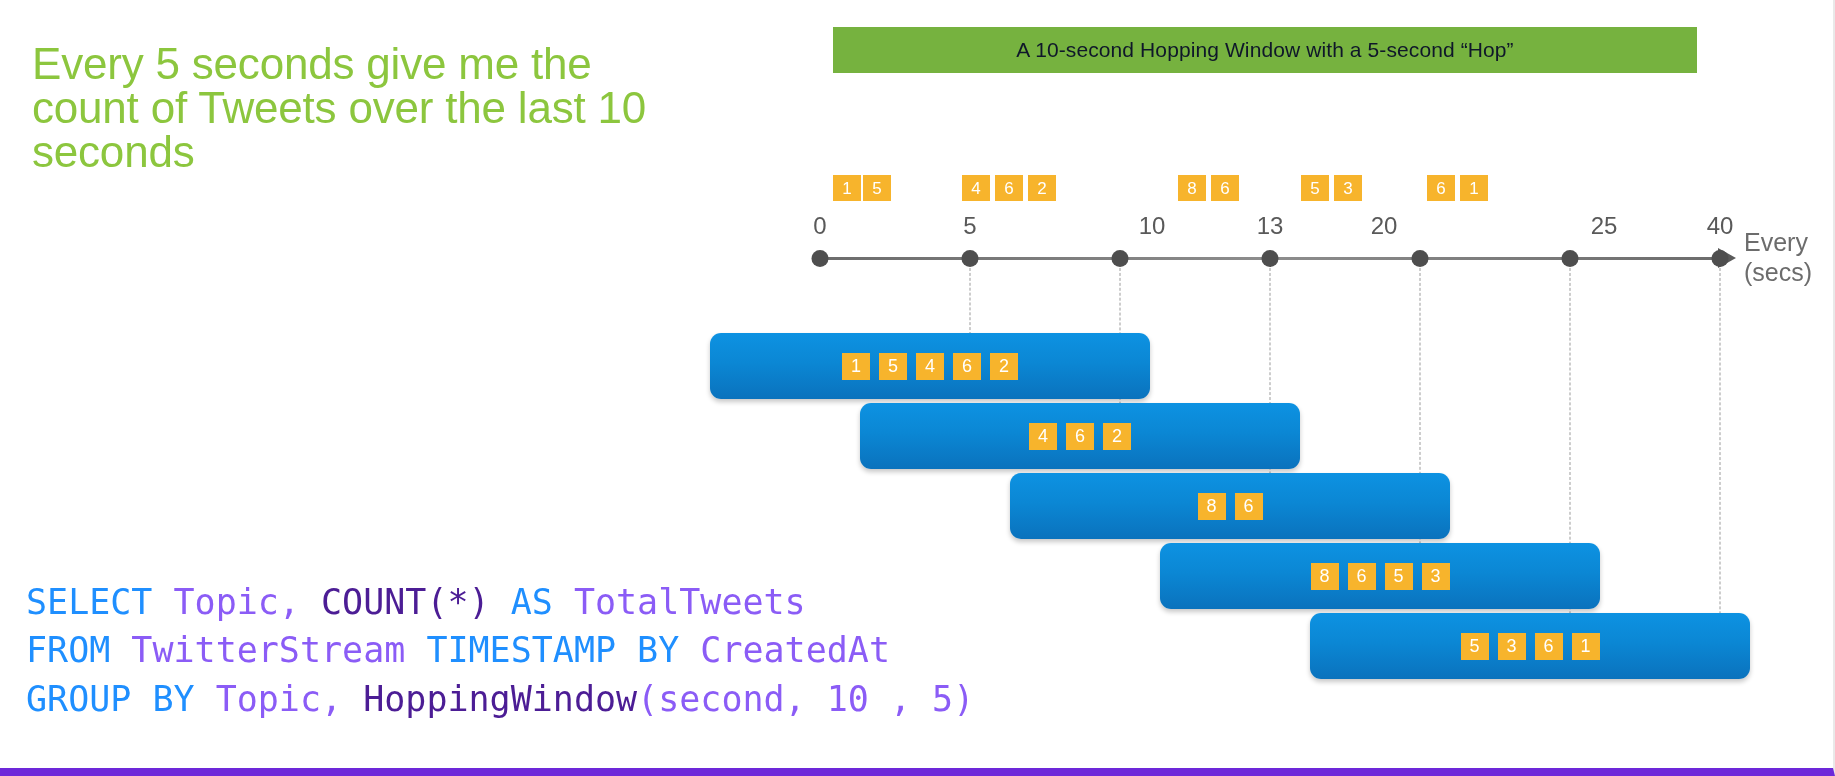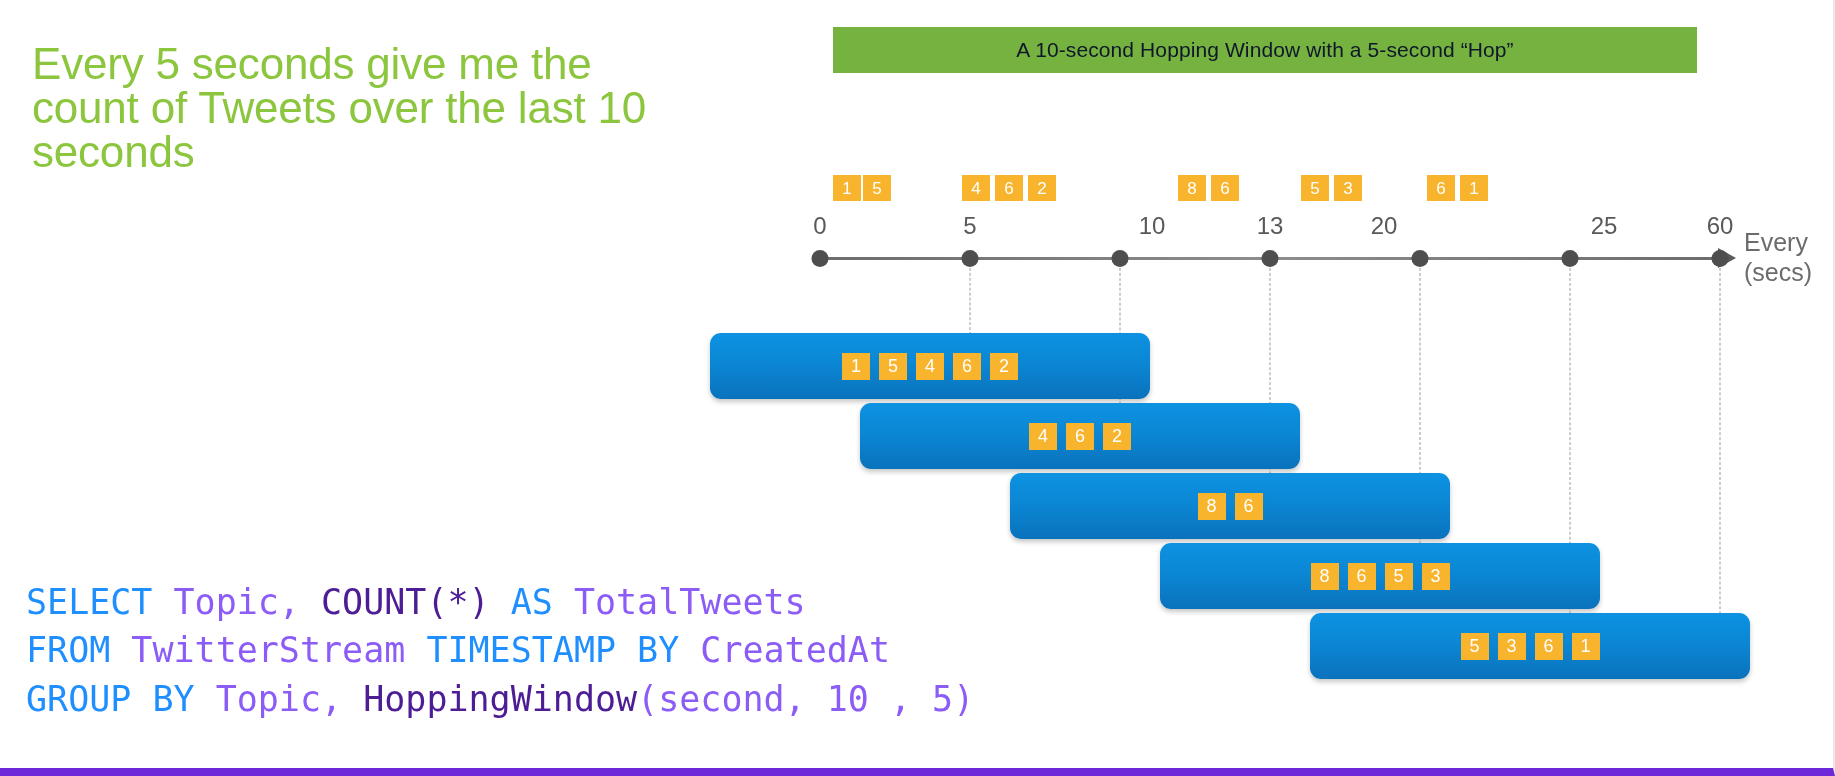--- a/index.html
+++ b/index.html
@@ -161,21 +161,21 @@
       <div class="drop-line" style="left: 1120px; top: 268px; height: 201px;"></div>
       <div class="tick-label" style="left: 1270px;">13</div>
       <div class="tick-dot" style="left: 1270px;"></div>
       <div class="drop-line" style="left: 1270px; top: 268px; height: 271px;"></div>
       <div class="tick-label" style="left: 1384px;">20</div>
       <div class="tick-dot" style="left: 1420px;"></div>
       <div class="drop-line" style="left: 1420px; top: 268px; height: 341px;"></div>
       <div class="tick-label" style="left: 1570px; margin-left: 34px;">25</div>
       <div class="tick-dot" style="left: 1570px;"></div>
       <div class="drop-line" style="left: 1570px; top: 268px; height: 411px;"></div>
-      <div class="tick-label" style="left: 1720px;">60</div>
+      <div class="tick-label" style="left: 1720px;">40</div>
       <div class="tick-dot" style="left: 1720px;"></div>
       <div class="drop-line" style="left: 1720px; top: 268px; height: 411px;"></div>
     </div>
   <div id="events-layer">
       <div class="event-chip" style="left: 833px; top: 175px;">1</div>
       <div class="event-chip" style="left: 863px; top: 175px;">5</div>
       <div class="event-chip" style="left: 962px; top: 175px;">4</div>
       <div class="event-chip" style="left: 995px; top: 175px;">6</div>
       <div class="event-chip" style="left: 1028px; top: 175px;">2</div>
       <div class="event-chip" style="left: 1178px; top: 175px;">8</div>

